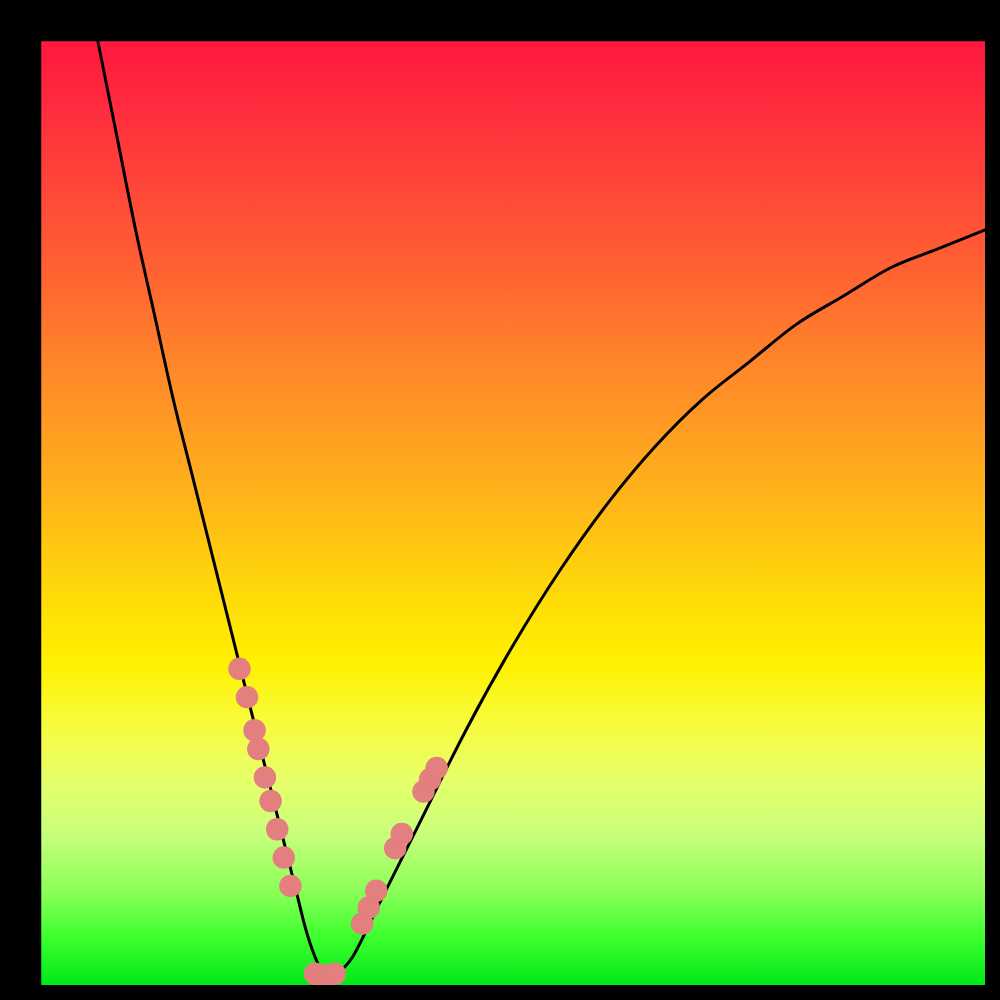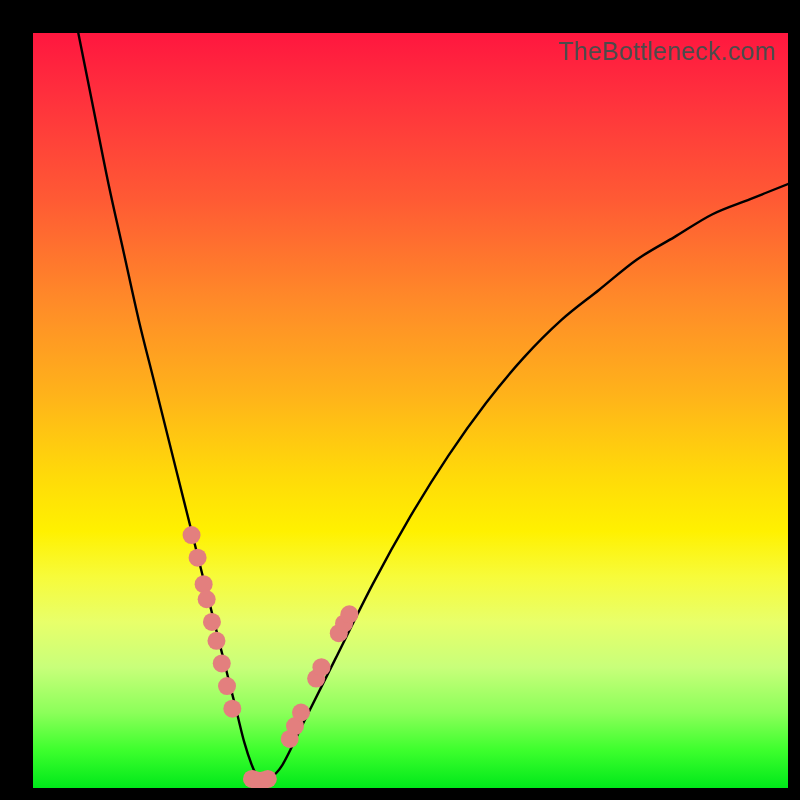--- a/index.html
+++ b/index.html
@@ -56,21 +56,20 @@
     top: 0;
     width: 755px;
     height: 755px;
   }
 </style>
 </head>
 <body>
 
 <div class="frame">
   <div class="plot-area">
-    <div class="title">TheBottleneck.com</div>
     <svg class="overlay" viewBox="0 0 755 755" preserveAspectRatio="none">
       <path id="curve-path" fill="none" stroke="#000" stroke-width="2.4" stroke-linecap="round" stroke-linejoin="round" d="M 45.30 0.00 C 47.82 12.58, 55.37 50.33, 60.40 75.50 C 65.43 100.67, 70.47 127.09, 75.50 151.00 C 80.53 174.91, 85.57 196.30, 90.60 218.95 C 95.63 241.60, 100.67 265.51, 105.70 286.90 C 110.73 308.29, 115.77 327.17, 120.80 347.30 C 125.83 367.43, 130.87 387.57, 135.90 407.70 C 140.93 427.83, 145.97 447.97, 151.00 468.10 C 156.03 488.23, 161.07 508.37, 166.10 528.50 C 171.13 548.63, 177.42 573.80, 181.20 588.90 C 184.97 604.00, 186.23 609.03, 188.75 619.10 C 191.27 629.17, 193.78 639.23, 196.30 649.30 C 198.82 659.37, 201.33 669.43, 203.85 679.50 C 206.37 689.57, 208.88 700.89, 211.40 709.70 C 213.92 718.51, 216.43 726.06, 218.95 732.35 C 221.47 738.64, 223.98 744.93, 226.50 747.45 C 229.02 749.97, 230.28 749.97, 234.05 747.45 C 237.83 744.93, 242.86 742.42, 249.15 732.35 C 255.44 722.28, 262.99 704.67, 271.80 687.05 C 280.61 669.43, 290.68 649.30, 302.00 626.65 C 313.32 604.00, 327.17 575.06, 339.75 551.15 C 352.33 527.24, 364.92 504.59, 377.50 483.20 C 390.08 461.81, 402.67 441.68, 415.25 422.80 C 427.83 403.93, 440.42 386.31, 453.00 369.95 C 465.58 353.59, 478.17 338.49, 490.75 324.65 C 503.33 310.81, 515.92 298.22, 528.50 286.90 C 541.08 275.57, 553.67 266.77, 566.25 256.70 C 578.83 246.63, 591.42 235.31, 604.00 226.50 C 616.58 217.69, 629.17 211.40, 641.75 203.85 C 654.33 196.30, 666.92 187.49, 679.50 181.20 C 692.08 174.91, 704.67 171.13, 717.25 166.10 C 729.83 161.07, 748.71 153.52, 755.00 151.00"></path>
       <g id="markers-group">
           <circle cx="158.55" cy="502.07" r="9" fill="#e37f7e"></circle>
           <circle cx="164.59" cy="524.73" r="9" fill="#e37f7e"></circle>
           <circle cx="170.63" cy="551.15" r="9" fill="#e37f7e"></circle>
           <circle cx="173.65" cy="566.25" r="9" fill="#e37f7e"></circle>
           <circle cx="178.94" cy="588.90" r="9" fill="#e37f7e"></circle>
           <circle cx="183.47" cy="607.77" r="9" fill="#e37f7e"></circle>
           <circle cx="188.75" cy="630.42" r="9" fill="#e37f7e"></circle>

